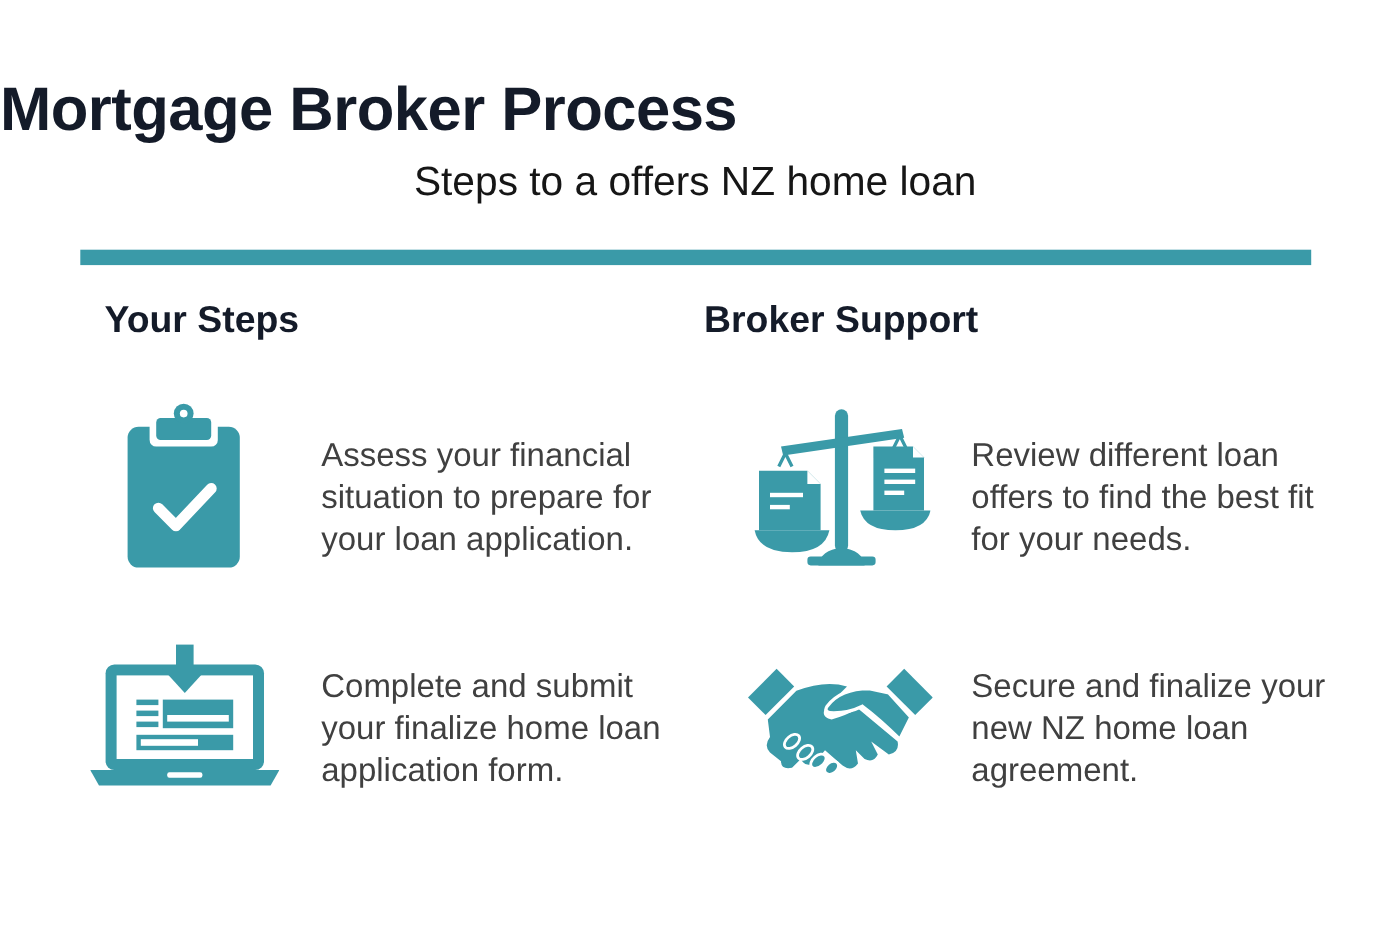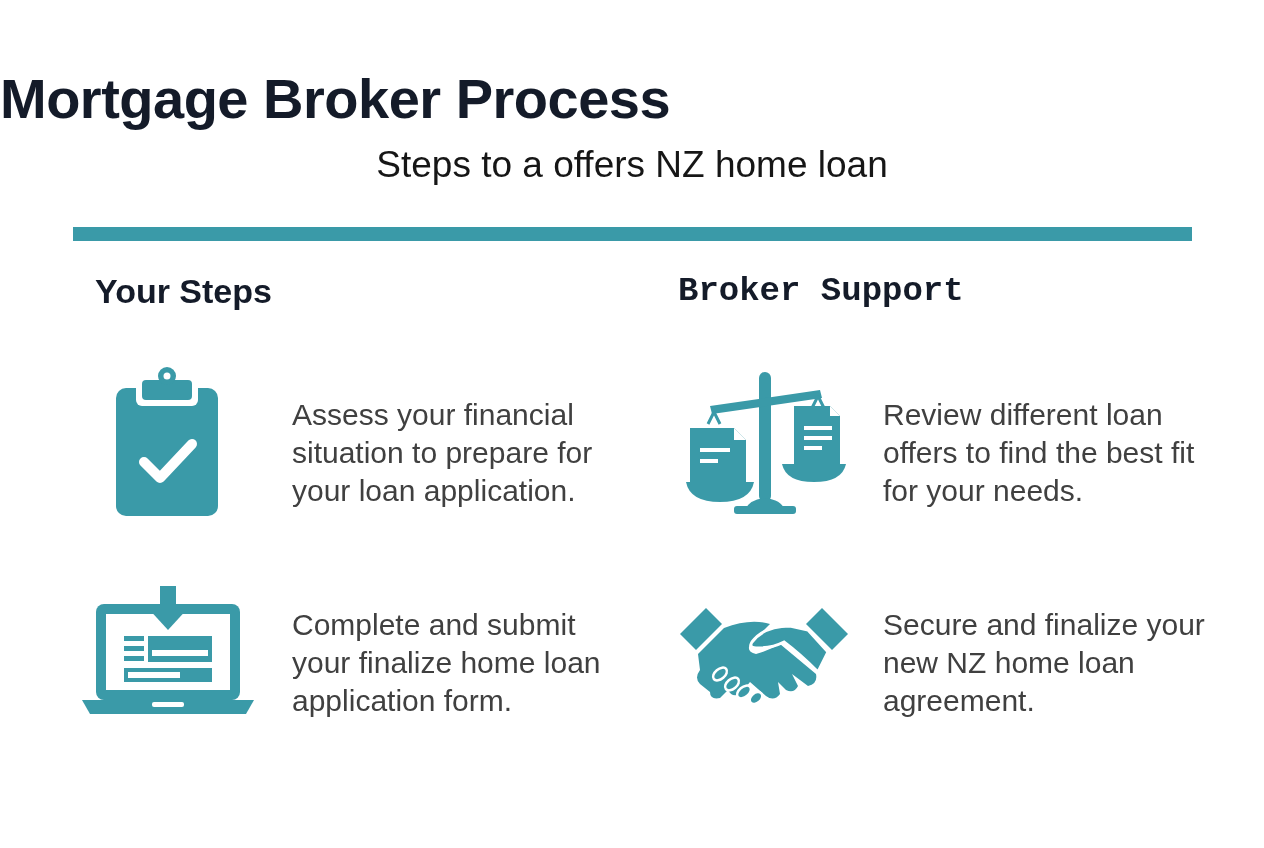--- a/index.html
+++ b/index.html
@@ -59,21 +59,21 @@
     <rect x="42" y="62" width="20" height="5" fill="#3a9aa8"></rect>
     <rect x="42" y="72" width="20" height="5" fill="#3a9aa8"></rect>
     <rect x="66" y="52" width="64" height="26" fill="#3a9aa8"></rect>
     <rect x="70" y="66" width="56" height="6" fill="#ffffff"></rect>
     <rect x="42" y="84" width="88" height="14" fill="#3a9aa8"></rect>
     <rect x="46" y="88" width="52" height="6" fill="#ffffff"></rect>
   </svg>
 </div>
 <div class="desc" style="left:292px; top:606px;">Complete and submit your finalize home loan application form.</div>
 
-<div class="col-heading" style="left:678px;font-family:Liberation Mono, monospace;">Broker Support</div>
+<div class="col-heading" style="left:640px;">Broker Support</div>
 
 <div class="icon" style="left:684px; top:368px;">
   <svg width="162" height="150" viewBox="0 0 162 150">
     <rect x="75" y="4" width="12" height="130" rx="6" fill="#3a9aa8"></rect>
     <path d="M26 38 L136 22 L138 30 L28 46 Z" fill="#3a9aa8"></path>
     <path d="M60 146 Q62 132 81 130 Q100 132 102 146 Z" fill="#3a9aa8"></path>
     <rect x="50" y="138" width="62" height="8" rx="3" fill="#3a9aa8"></rect>
     <path d="M30 44 L24 56 M30 44 L36 56" stroke="#3a9aa8" stroke-width="3"></path>
     <path d="M134 28 L128 40 M134 28 L140 40" stroke="#3a9aa8" stroke-width="3"></path>
     <path d="M6 60 H50 L62 72 V114 H6 Z" fill="#3a9aa8"></path>

